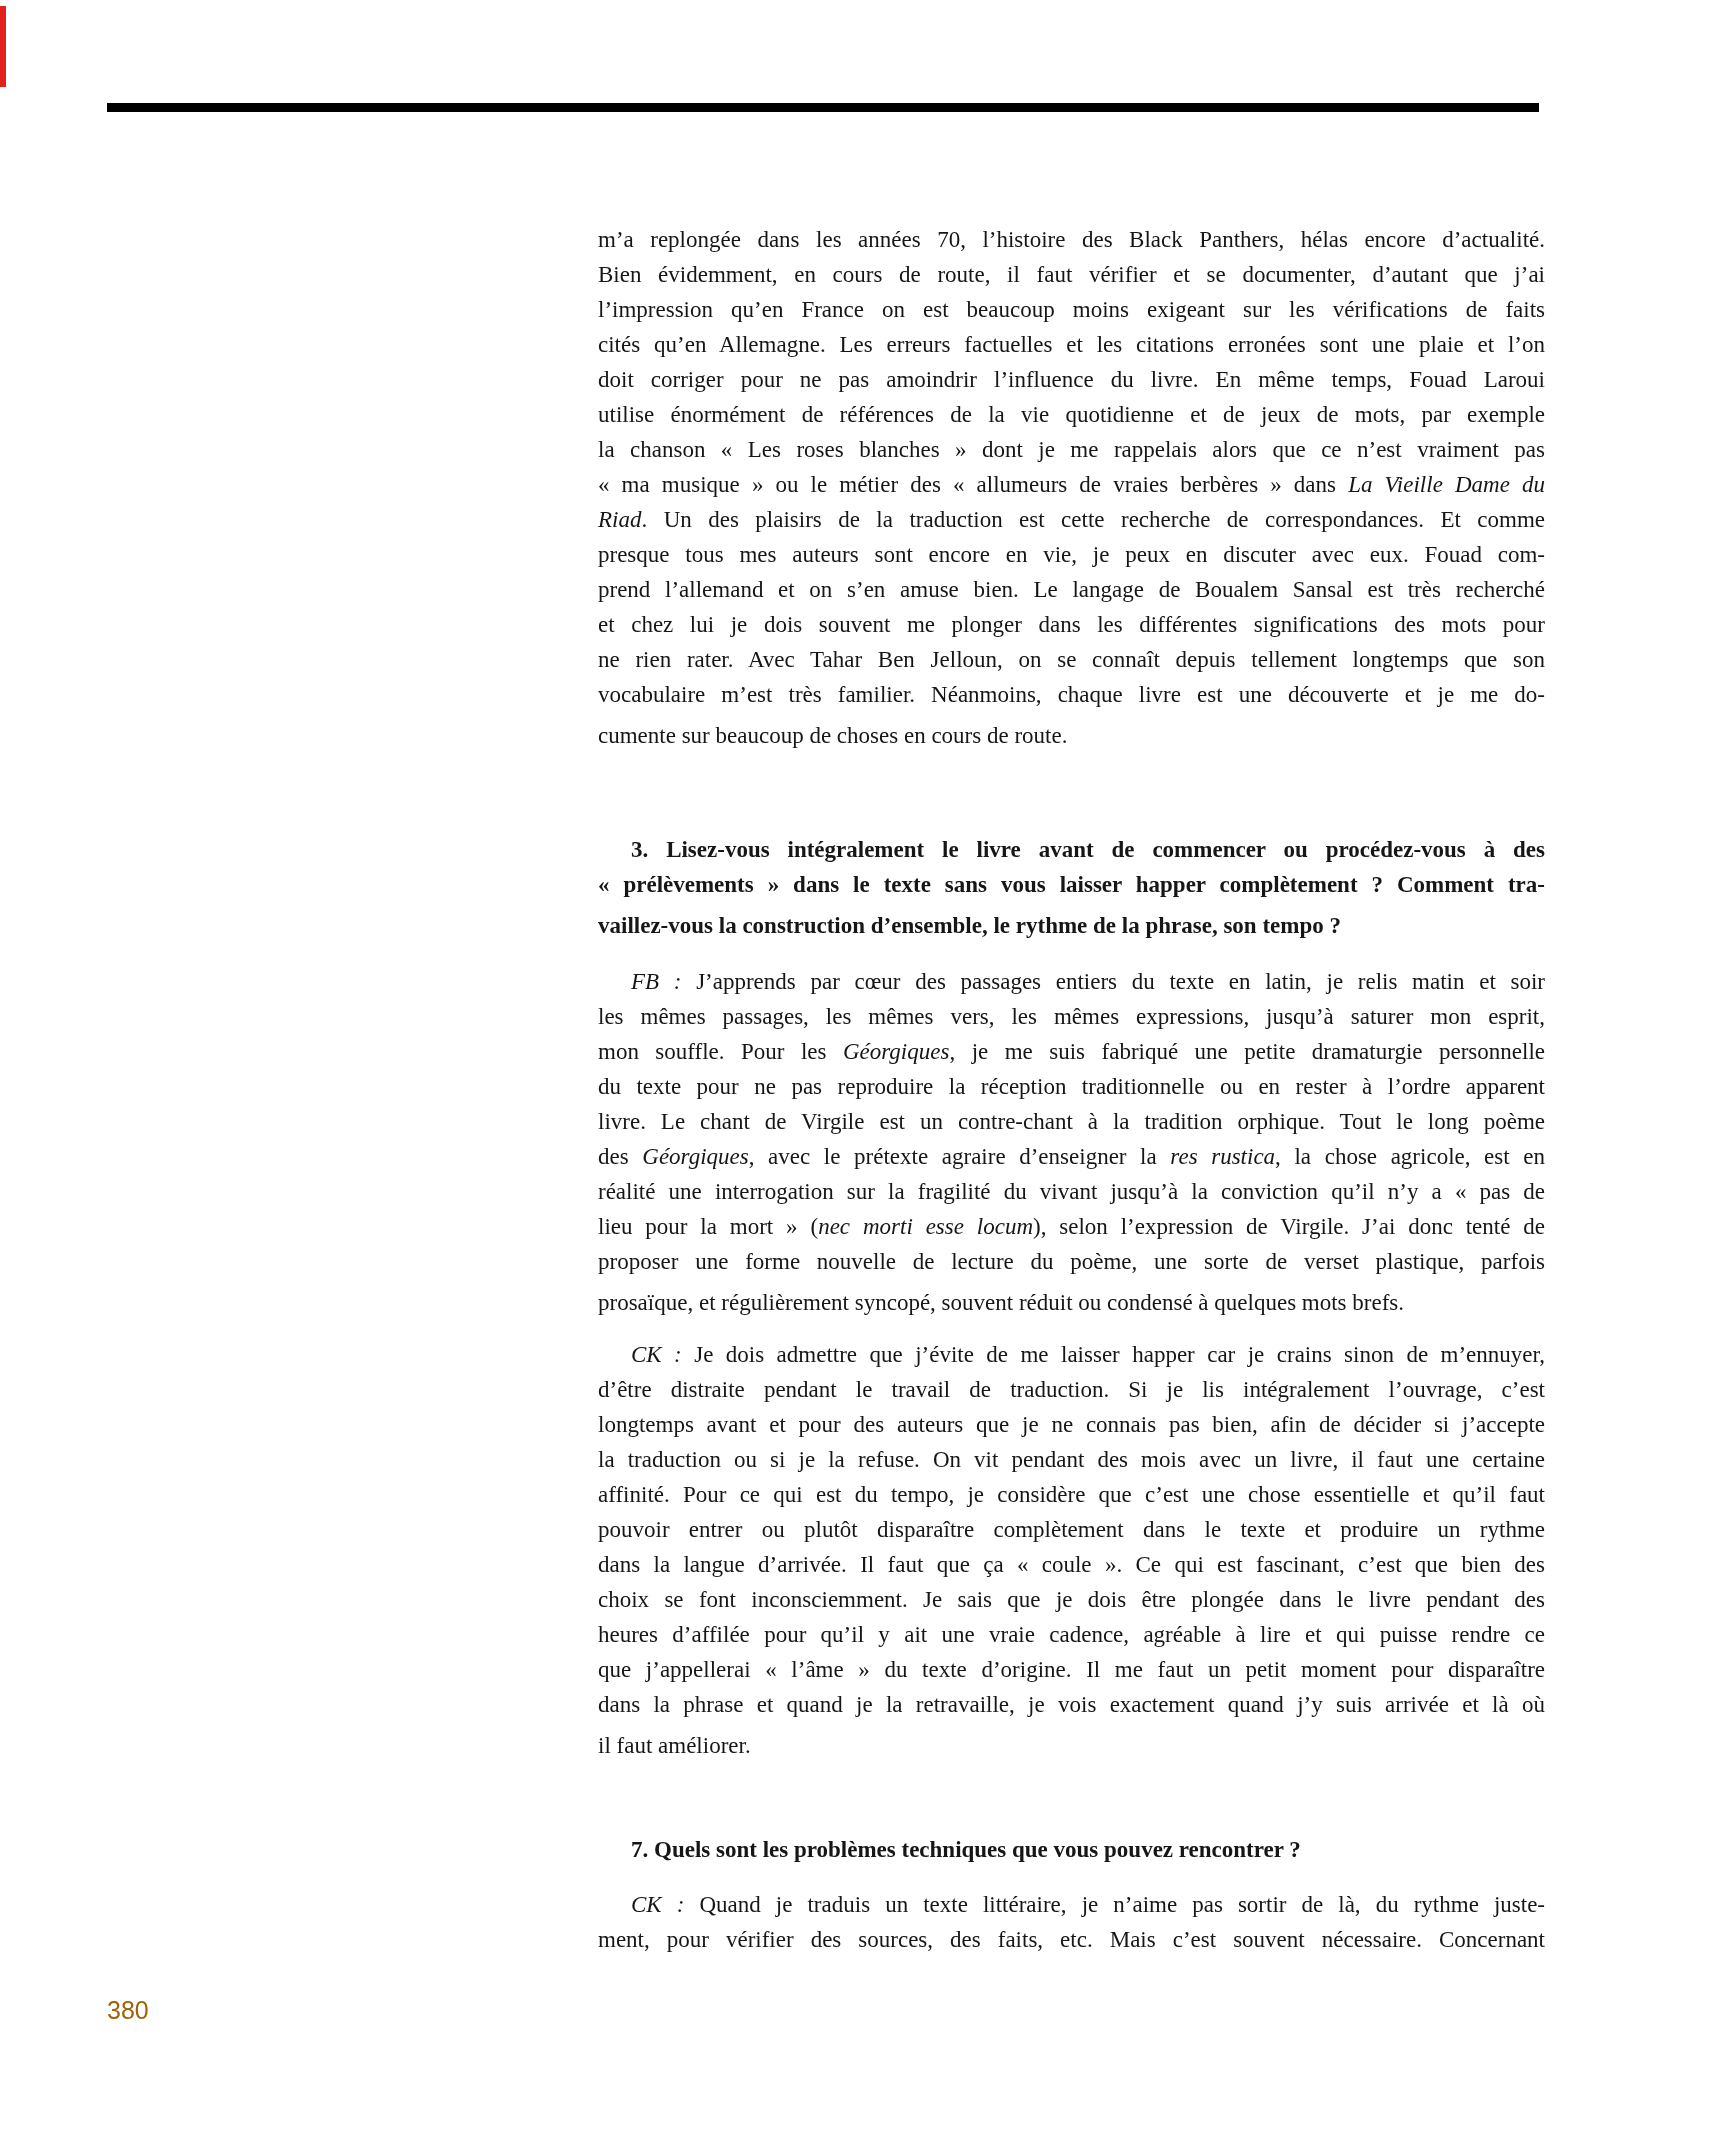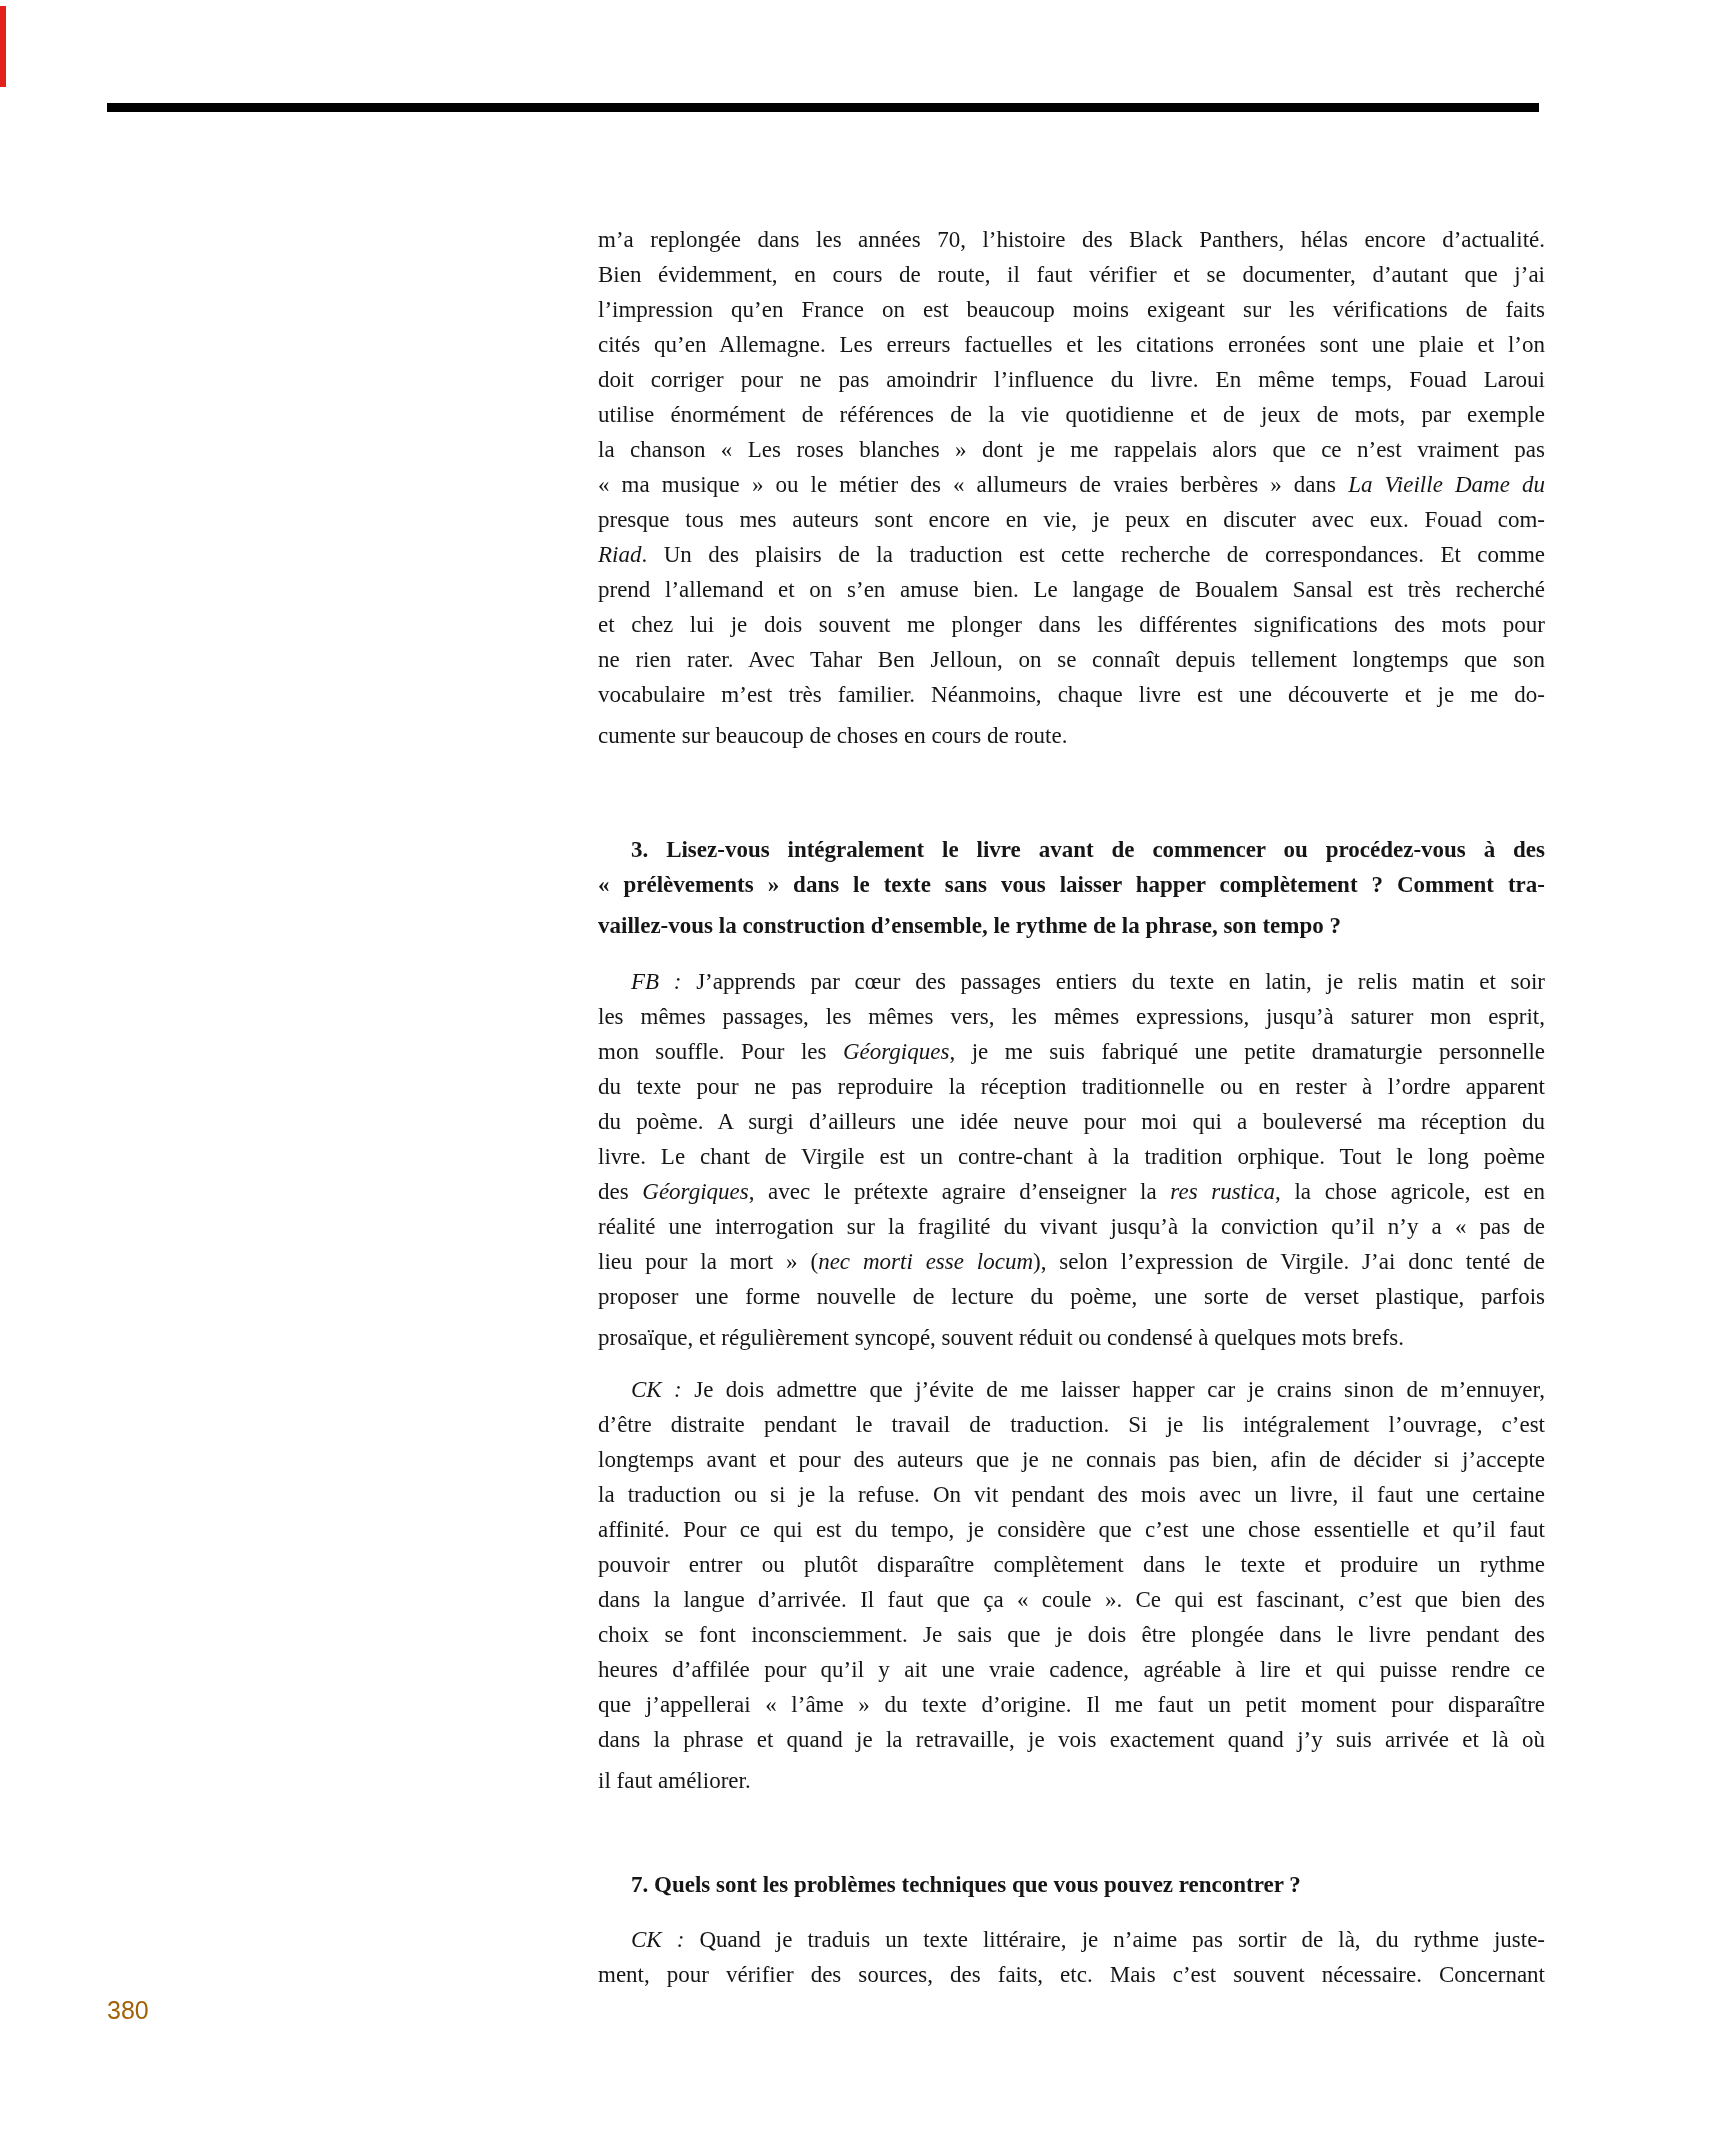--- a/index.html
+++ b/index.html
@@ -57,39 +57,38 @@
   <div class="text-column">
       <div class="block para">
         <div class="line"><span class="rm">m’a replongée dans les années 70, l’histoire des Black Panthers, hélas encore d’actualité.</span></div>
         <div class="line"><span class="rm">Bien évidemment, en cours de route, il faut vérifier et se documenter, d’autant que j’ai</span></div>
         <div class="line"><span class="rm">l’impression qu’en France on est beaucoup moins exigeant sur les vérifications de faits</span></div>
         <div class="line"><span class="rm">cités qu’en Allemagne. Les erreurs factuelles et les citations erronées sont une plaie et l’on</span></div>
         <div class="line"><span class="rm">doit corriger pour ne pas amoindrir l’influence du livre. En même temps, Fouad Laroui</span></div>
         <div class="line"><span class="rm">utilise énormément de références de la vie quotidienne et de jeux de mots, par exemple</span></div>
         <div class="line"><span class="rm">la chanson « Les roses blanches » dont je me rappelais alors que ce n’est vraiment pas</span></div>
         <div class="line"><span class="rm">« ma musique » ou le métier des « allumeurs de vraies berbères » dans </span><span class="it">La Vieille Dame du</span></div>
+        <div class="line"><span class="it">Riad</span><span class="rm">. Un des plaisirs de la traduction est cette recherche de correspondances. Et comme</span></div>
         <div class="line"><span class="rm">presque tous mes auteurs sont encore en vie, je peux en discuter avec eux. Fouad com-</span></div>
-        <div class="line"><span class="it">Riad</span><span class="rm">. Un des plaisirs de la traduction est cette recherche de correspondances. Et comme</span></div>
         <div class="line"><span class="rm">prend l’allemand et on s’en amuse bien. Le langage de Boualem Sansal est très recherché</span></div>
         <div class="line"><span class="rm">et chez lui je dois souvent me plonger dans les différentes significations des mots pour</span></div>
         <div class="line"><span class="rm">ne rien rater. Avec Tahar Ben Jelloun, on se connaît depuis tellement longtemps que son</span></div>
         <div class="line"><span class="rm">vocabulaire m’est très familier. Néanmoins, chaque livre est une découverte et je me do-</span></div>
         <div class="line lastline"><span class="rm">cumente sur beaucoup de choses en cours de route.</span></div>
       </div>
       <div class="block heading indent">
         <div class="line"><span class="rm">3. Lisez-vous intégralement le livre avant de commencer ou procédez-vous à des</span></div>
         <div class="line"><span class="rm">« prélèvements » dans le texte sans vous laisser happer complètement ? Comment tra-</span></div>
         <div class="line lastline"><span class="rm">vaillez-vous la construction d’ensemble, le rythme de la phrase, son tempo ?</span></div>
       </div>
       <div class="block para indent">
         <div class="line"><span class="it">FB :</span><span class="rm"> J’apprends par cœur des passages entiers du texte en latin, je relis matin et soir</span></div>
         <div class="line"><span class="rm">les mêmes passages, les mêmes vers, les mêmes expressions, jusqu’à saturer mon esprit,</span></div>
         <div class="line"><span class="rm">mon souffle. Pour les </span><span class="it">Géorgiques</span><span class="rm">, je me suis fabriqué une petite dramaturgie personnelle</span></div>
         <div class="line"><span class="rm">du texte pour ne pas reproduire la réception traditionnelle ou en rester à l’ordre apparent</span></div>
-        <div class="line"><span class="rm">du poème. A surgi d’ailleurs une idée neuve pour moi qui a bouleversé ma réception du</span></div>
         <div class="line"><span class="rm">livre. Le chant de Virgile est un contre-chant à la tradition orphique. Tout le long poème</span></div>
         <div class="line"><span class="rm">des </span><span class="it">Géorgiques</span><span class="rm">, avec le prétexte agraire d’enseigner la </span><span class="it">res rustica</span><span class="rm">, la chose agricole, est en</span></div>
         <div class="line"><span class="rm">réalité une interrogation sur la fragilité du vivant jusqu’à la conviction qu’il n’y a « pas de</span></div>
         <div class="line"><span class="rm">lieu pour la mort » (</span><span class="it">nec morti esse locum</span><span class="rm">), selon l’expression de Virgile. J’ai donc tenté de</span></div>
         <div class="line"><span class="rm">proposer une forme nouvelle de lecture du poème, une sorte de verset plastique, parfois</span></div>
         <div class="line lastline"><span class="rm">prosaïque, et régulièrement syncopé, souvent réduit ou condensé à quelques mots brefs.</span></div>
       </div>
       <div class="block para indent">
         <div class="line"><span class="it">CK :</span><span class="rm"> Je dois admettre que j’évite de me laisser happer car je crains sinon de m’ennuyer,</span></div>
         <div class="line"><span class="rm">d’être distraite pendant le travail de traduction. Si je lis intégralement l’ouvrage, c’est</span></div>

